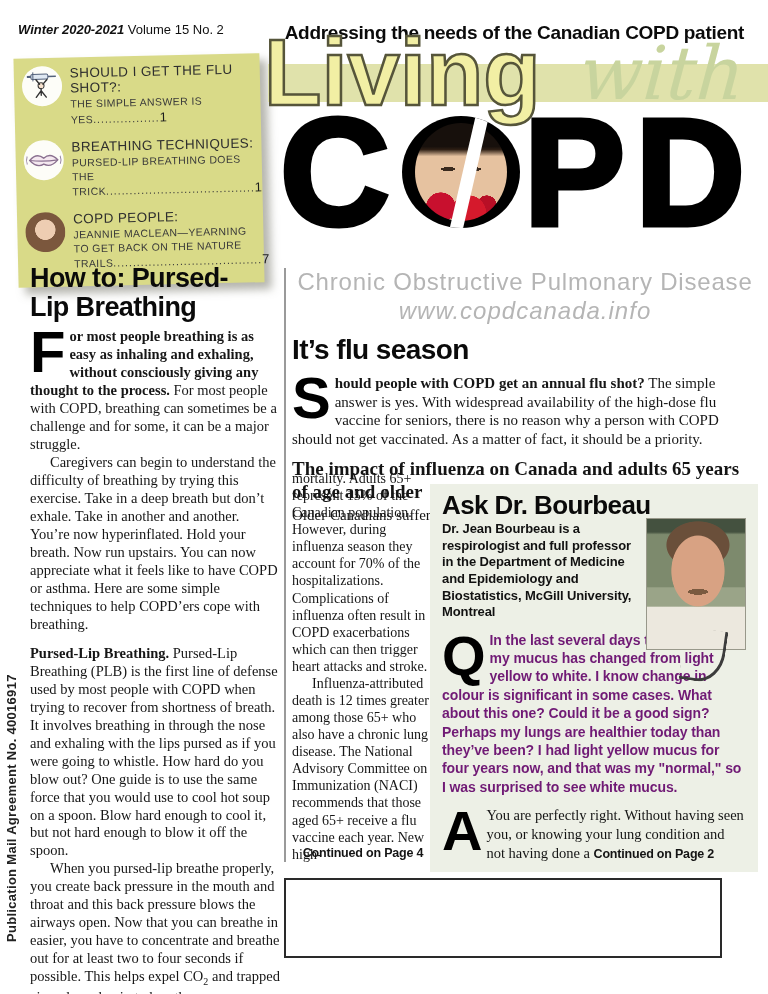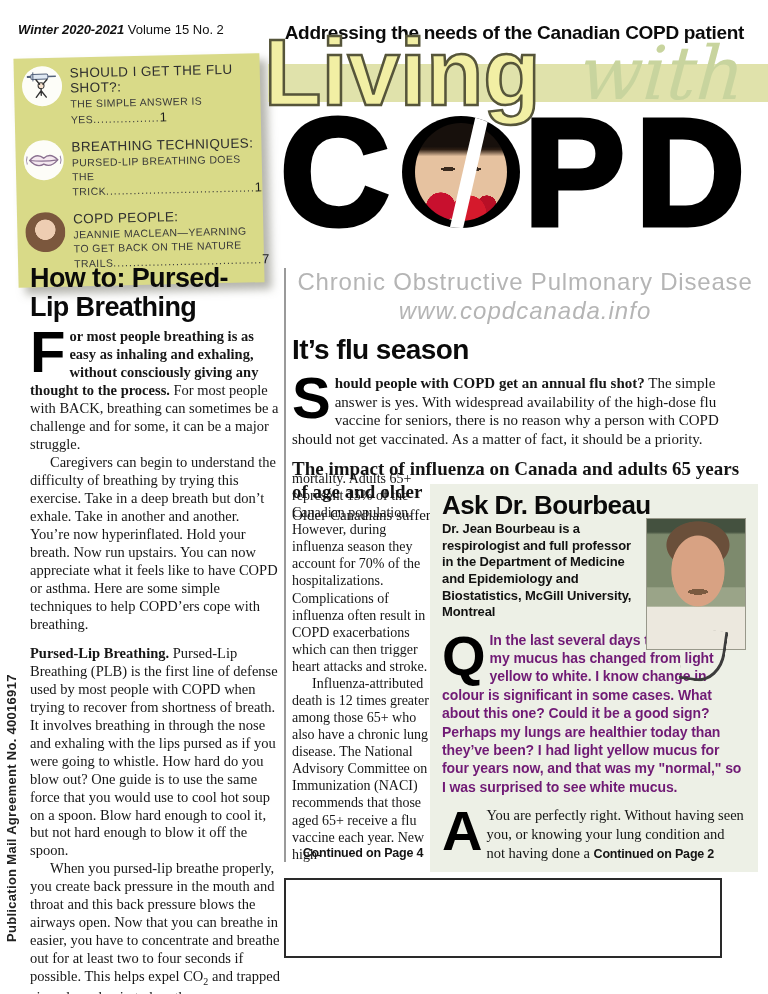--- a/index.html
+++ b/index.html
@@ -170,21 +170,21 @@
     <span class="logo-o">
       <span class="o-photo"></span>
     </span>
     <span>PD</span>
   </div>
 
   <div class="pub-vertical">Publication Mail Agreement No. 40016917</div>
 
   <div class="left-col">
     <h1><span>How to: Pursed-</span><br><span>Lip Breathing</span></h1>
-    <p class="body-p"><span class="dropcap">F</span><span class="lead-bold">or most people breathing is as easy as inhaling and exhaling, without consciously giving any thought to the process.</span><span> For most people with BACK, breathing can sometimes be a challenge and for some, it can be a major struggle.</span></p>
+    <p class="body-p"><span class="dropcap">F</span><span class="lead-bold">or most people breathing is as easy as inhaling and exhaling, without consciously giving any thought to the process.</span><span> For most people with COPD, breathing can sometimes be a challenge and for some, it can be a major struggle.</span></p>
     <p class="body-p indent">Caregivers can begin to understand the difficulty of breathing by trying this exercise. Take in a deep breath but don’t exhale. Take in another and another. You’re now hyperinflated. Hold your breath. Now run upstairs. You can now appreciate what it feels like to have COPD or asthma. Here are some simple techniques to help COPD’ers cope with breathing.</p>
     <p class="body-p gap-top"><span style="font-weight:bold">Pursed-Lip Breathing.</span><span> Pursed-Lip Breathing (PLB) is the first line of defense used by most people with COPD when trying to recover from shortness of breath. It involves breathing in through the nose and exhaling with the lips pursed as if you were going to whistle. How hard do you blow out? One guide is to use the same force that you would use to cool hot soup on a spoon. Blow hard enough to cool it, but not hard enough to blow it off the spoon.</span></p>
     <p class="body-p indent"><span>When you pursed-lip breathe properly, you create back pressure in the mouth and throat and this back pressure blows the airways open. Now that you can breathe in easier, you have to concentrate and breathe out for at least two to four seconds if possible. This helps expel CO</span><sub>2</sub><span> and trapped air and you begin to breathe even more easily. After exhaling for two to four seconds or more, pause momentarily and then let the body inhale naturally. </span></p>
   </div>
 
   <div class="divider"></div>
 
   <div class="right-col">
     <div class="gray-title">Chronic Obstructive Pulmonary Disease</div>
     <div class="website">www.copdcanada.info</div>

